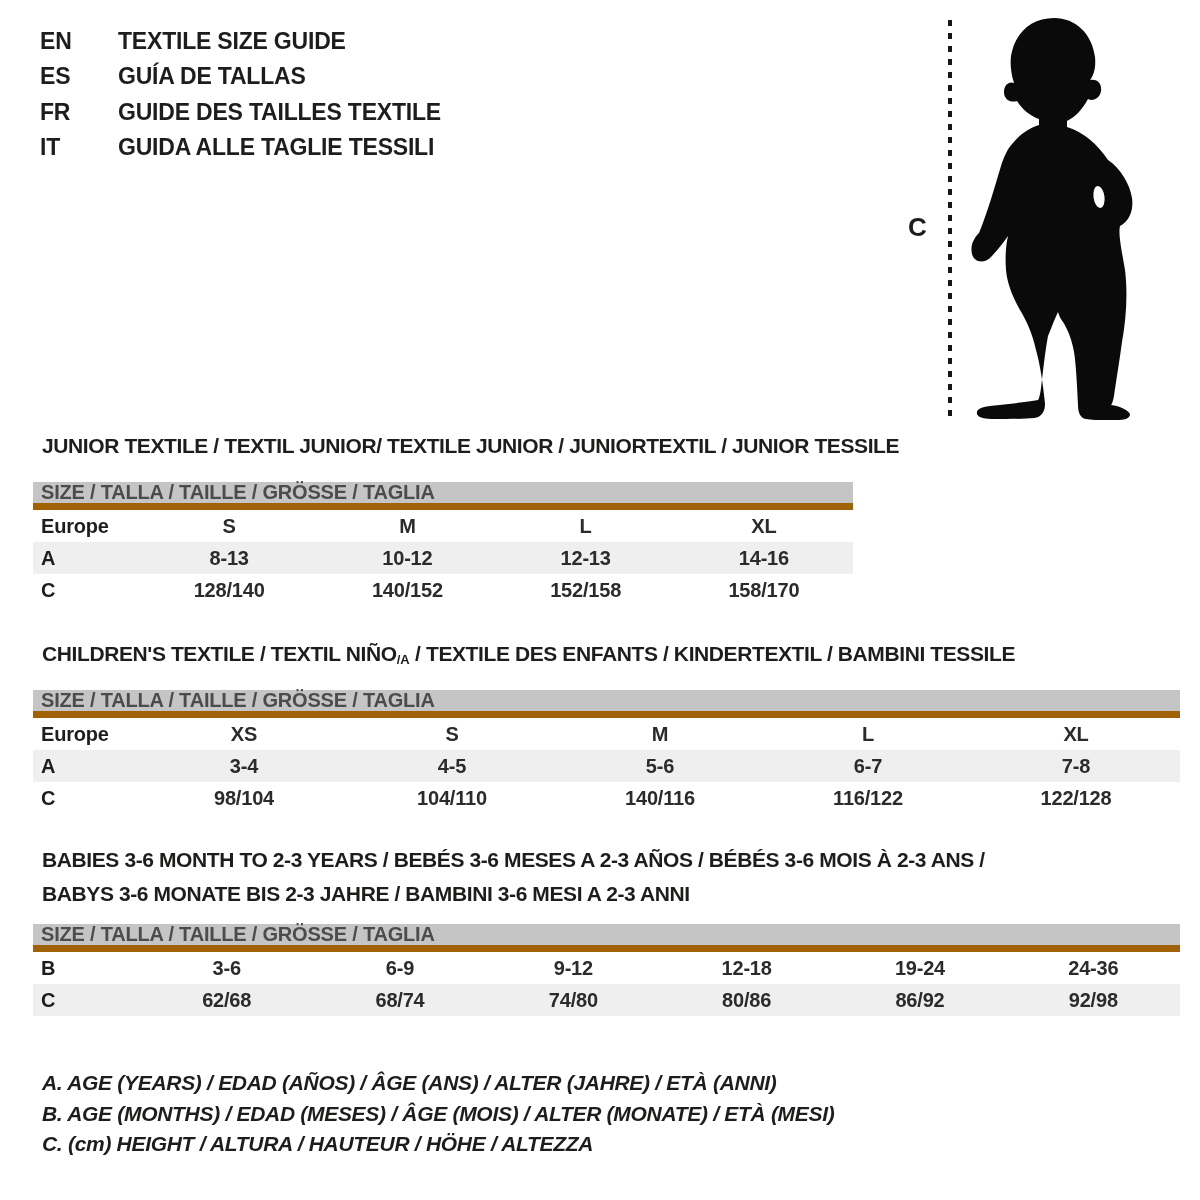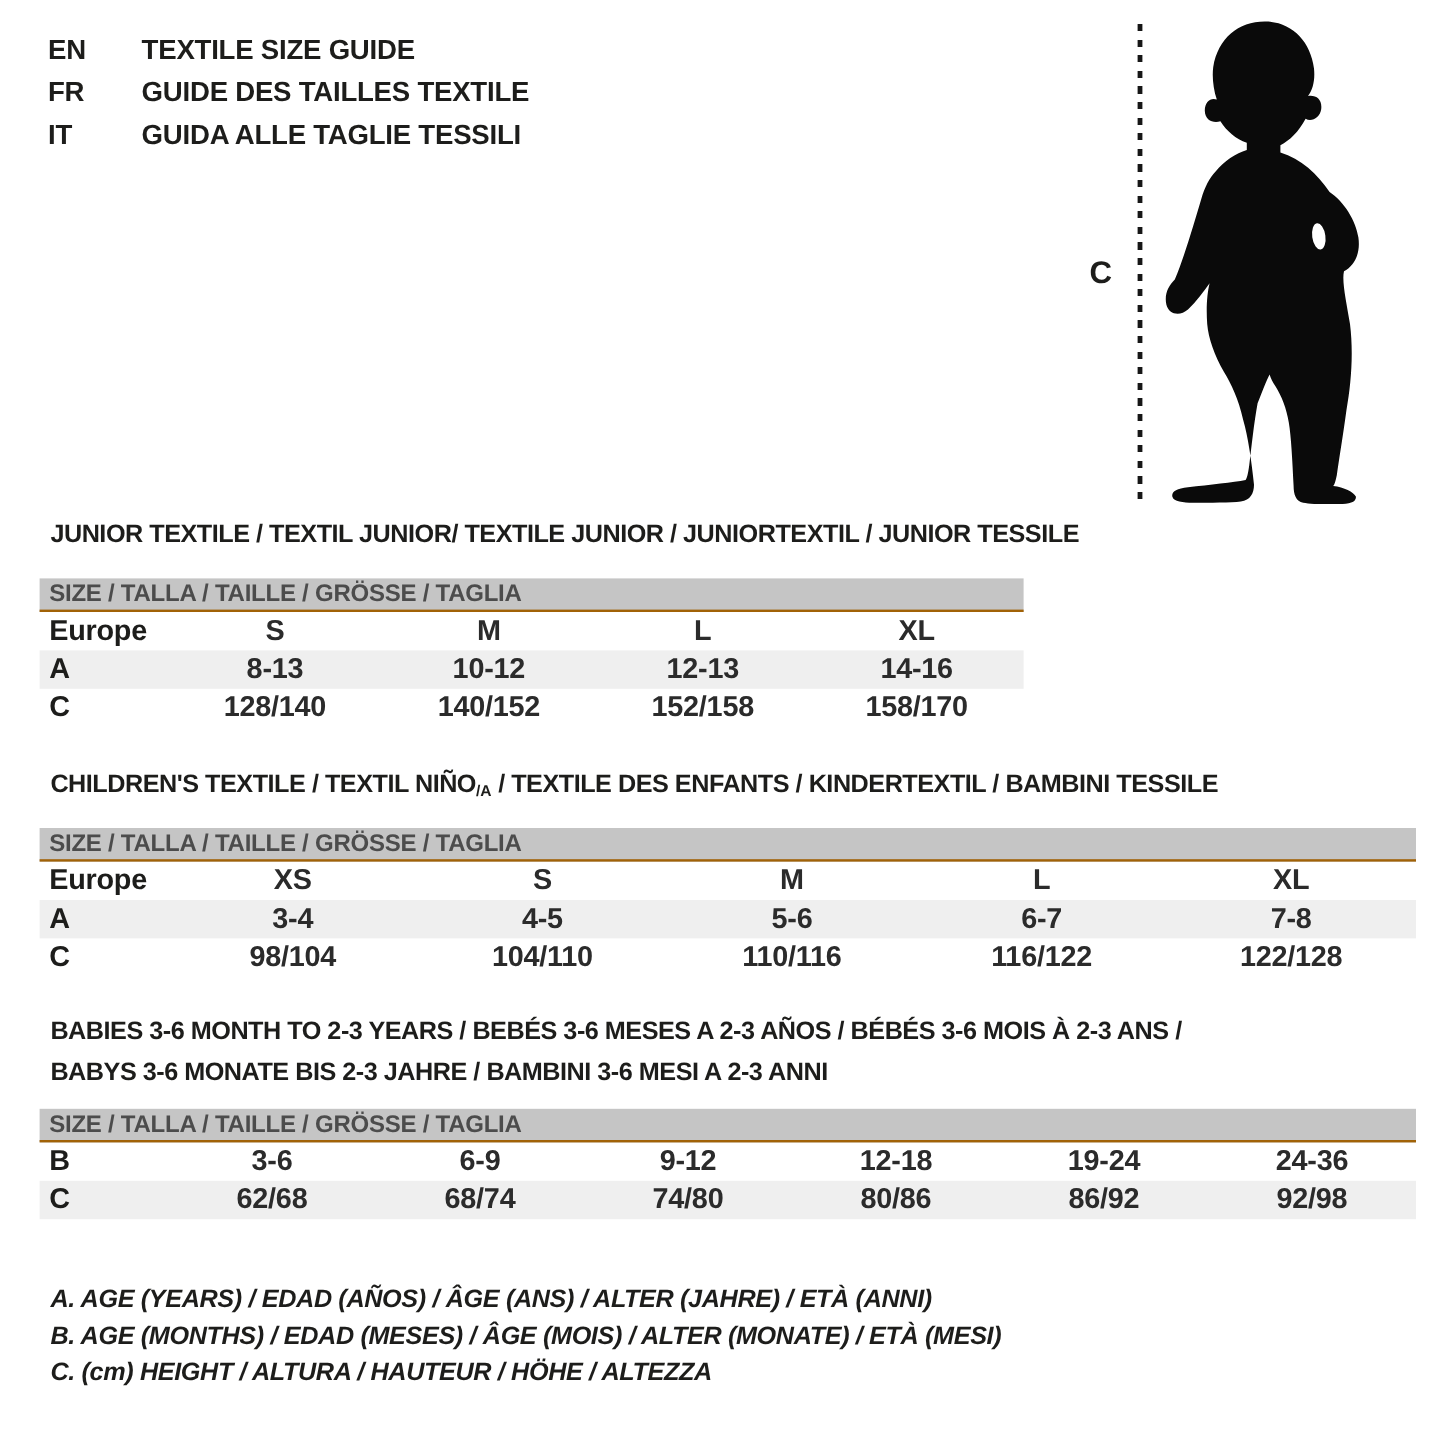--- a/index.html
+++ b/index.html
@@ -35,39 +35,43 @@
 
   
   .size-table { position:absolute; left:33px; }
   #junior-table   { top:482px; width:820px; }
   #children-table { top:690px; width:1147px; }
   #babies-table   { top:924px; width:1147px; }
   .size-bar {
     height:28px; background:#c5c5c5; color:#4c4c4c;
     font-size:20px; letter-spacing:-0.2px;
     display:flex; align-items:center; padding-left:8px; box-sizing:border-box;
-    border-bottom:2px solid #a16207;
+    border-bottom:7px solid #a16207;
   }
-  .t-row { display:flex; align-items:center; height:32px; font-size:24px; letter-spacing:-0.2px; }
+  .t-row { display:flex; align-items:center; height:32px; font-size:20px; letter-spacing:-0.2px; }
   .t-row.shaded { background:#efefef; }
   .t-label { width:107px; flex:0 0 107px; padding-left:8px; box-sizing:border-box; }
   .t-cell { flex:1; text-align:center; color:#2b2b2b; }
 
   
   .footnotes { position:absolute; left:42px; top:1068px; font-size:21px; letter-spacing:-0.3px; line-height:30.5px;font-style:italic; }
 </style>
 </head>
 <body>
 
 <div id="page">
 
   <div class="lang-list">
     <div class="lang-row">
       <span class="lang-code">EN</span>
       <span class="lang-label">TEXTILE SIZE GUIDE</span>
+    </div>
+    <div class="lang-row">
+      <span class="lang-code">ES</span>
+      <span class="lang-label">GUÍA DE TALLAS</span>
     </div>
     <div class="lang-row">
       <span class="lang-code">FR</span>
       <span class="lang-label">GUIDE DES TAILLES TEXTILE</span>
     </div>
     <div class="lang-row">
       <span class="lang-code">IT</span>
       <span class="lang-label">GUIDA ALLE TAGLIE TESSILI</span>
     </div>
   </div>
@@ -168,21 +172,21 @@
       <span class="t-cell">3-4</span>
       <span class="t-cell">4-5</span>
       <span class="t-cell">5-6</span>
       <span class="t-cell">6-7</span>
       <span class="t-cell">7-8</span>
     </div>
     <div class="t-row">
       <span class="t-label">C</span>
       <span class="t-cell">98/104</span>
       <span class="t-cell">104/110</span>
-      <span class="t-cell">110/116</span>
+      <span class="t-cell">140/116</span>
       <span class="t-cell">116/122</span>
       <span class="t-cell">122/128</span>
     </div>
   </div>
 
   <div class="sec-title" id="babies-title">
     <div>BABIES 3-6 MONTH TO 2-3 YEARS / BEBÉS 3-6 MESES A 2-3 AÑOS / BÉBÉS 3-6 MOIS À 2-3 ANS /</div>
     <div>BABYS 3-6 MONATE BIS 2-3 JAHRE / BAMBINI 3-6 MESI A 2-3 ANNI</div>
   </div>
   <div class="size-table" id="babies-table">

